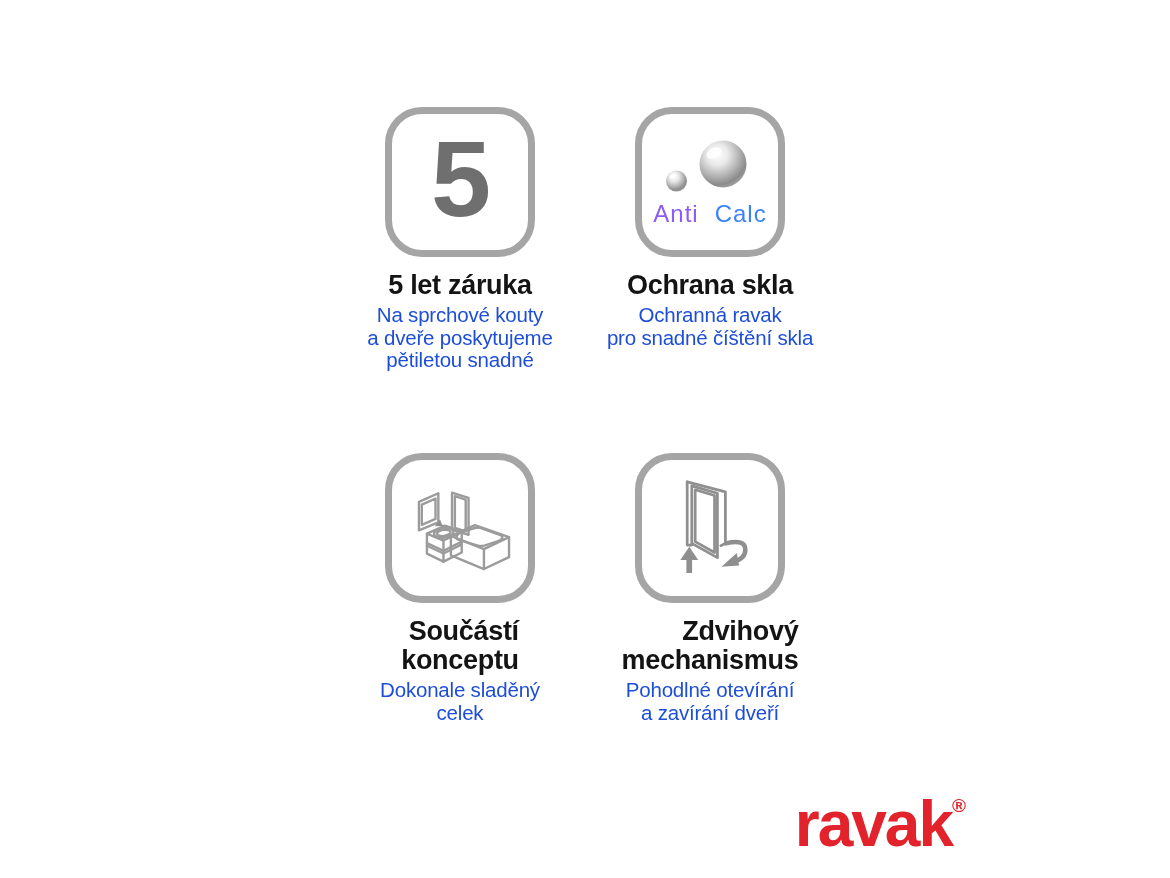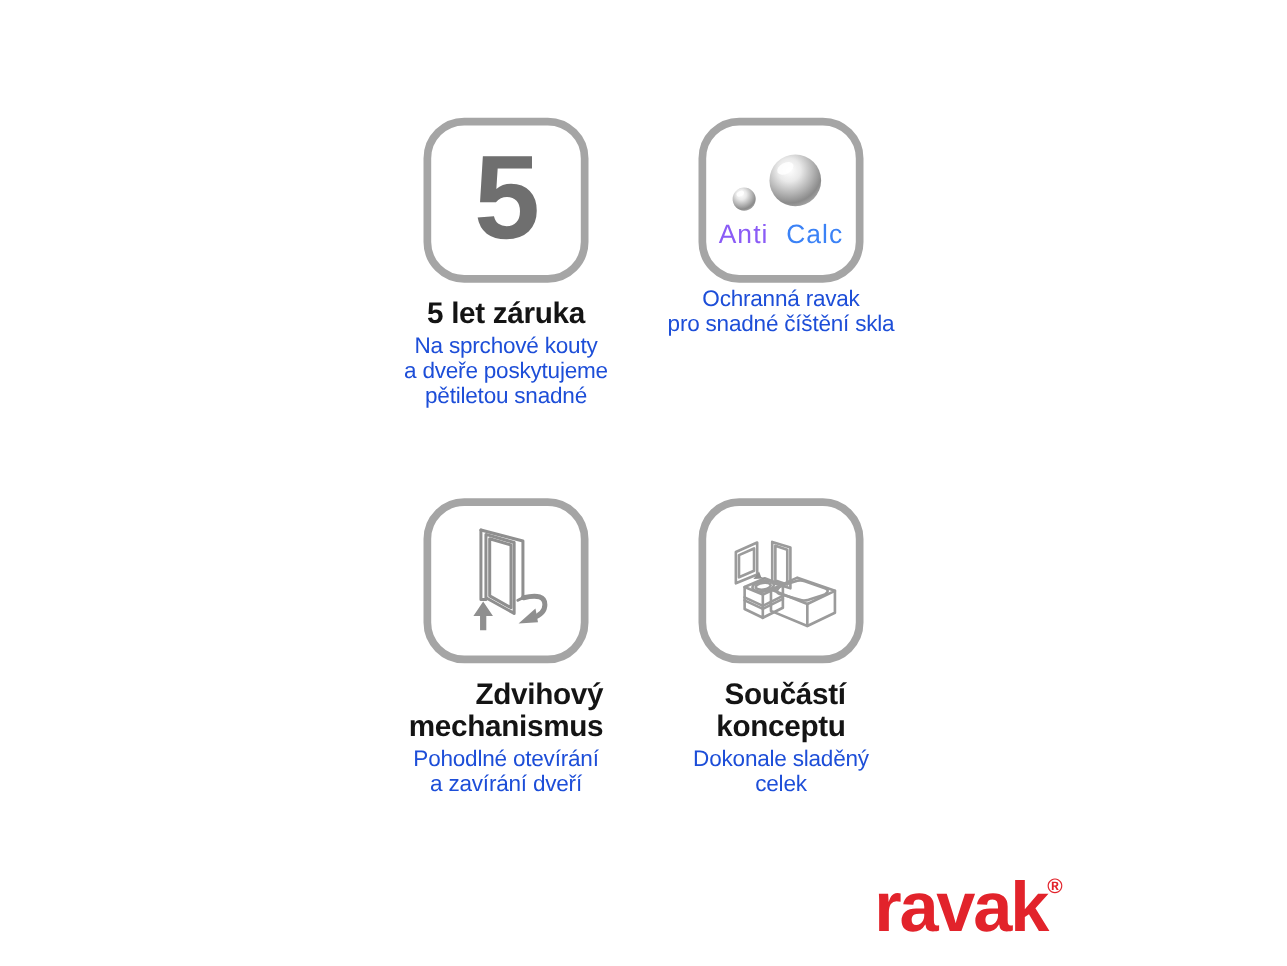--- a/index.html
+++ b/index.html
@@ -79,54 +79,31 @@
             </defs>
             <circle cx="16.5" cy="44" r="10.5" fill="url(#sphereG)"></circle>
             <circle cx="63" cy="27" r="23.5" fill="url(#sphereG)"></circle>
             <ellipse cx="54" cy="16" rx="8" ry="5" fill="#ffffff" opacity="0.85" transform="rotate(-28 54 16)"></ellipse>
             <ellipse cx="13" cy="39" rx="3.6" ry="2.3" fill="#ffffff" opacity="0.85" transform="rotate(-28 13 39)"></ellipse>
           </svg>
           <div class="anticalc-text">
             <span class="anticalc-dark">Anti</span><span class="anticalc-light">Calc</span>
           </div>
         </div>
+        <div class="card-title">
+          <div>Ochrana skla</div>
+        </div>
         <div class="card-desc">
           <div>Ochranná ravak</div>
           <div>pro snadné číštění skla</div>
         </div>
       </div>
     </div>
 
     <div class="row">
-
-      <div class="card">
-        <div class="tile">
-          <svg width="114" height="114" viewBox="0 0 100 100" fill="none" stroke="#8f8f8f" stroke-width="2.4" stroke-linejoin="round" stroke-linecap="round">
-
-            <path d="M 30,9.5 L 63.5,18.3 L 63.5,63.5 L 59.5,65.5"></path>
-            <path d="M 30,9.5 L 30,65 L 34,65"></path>
-
-            <path d="M 34,13 L 56.5,19.5 L 56.5,76 L 34,63.5 Z"></path>
-            <path d="M 37,16.5 L 54,21.5 L 54,71.5 L 37,62 Z"></path>
-
-            <path d="M 31.8,66.5 L 39.6,78 L 34.3,78 L 34.3,89.5 L 29.3,89.5 L 29.3,78 L 24,78 Z" fill="#8f8f8f" stroke="none"></path>
-
-            <path d="M 64,63.5 Q 81,59.5 81,69 Q 81,76.5 71,79.5" stroke-width="4"></path>
-            <path d="M 60,84 L 73.5,72 L 75.5,83 Z" fill="#8f8f8f" stroke="none"></path>
-          </svg>
-        </div>
-        <div class="card-title">
-          <div>Zdvihový</div>
-          <div>mechanismus</div>
-        </div>
-        <div class="card-desc">
-          <div>Pohodlné otevírání</div>
-          <div>a zavírání dveří</div>
-        </div>
-      </div>
 
       <div class="card">
         <div class="tile">
           <svg width="114" height="114" viewBox="0 0 100 100" fill="none" stroke="#9b9b9b" stroke-width="2.1" stroke-linejoin="round" stroke-linecap="round">
 
             <path d="M 14,27 L 31,19.5 L 31,45 L 14,52 Z"></path>
             <path d="M 16.5,29.5 L 28.5,24.2 L 28.5,42 L 16.5,47.2 Z"></path>
 
             <path d="M 43,19 L 57.5,23.5 L 57.5,56 L 43,51.5 Z"></path>
             <path d="M 45.5,22 L 55,25.2 L 55,53 L 45.5,49.8 Z"></path>
@@ -150,20 +127,46 @@
         </div>
         <div class="card-title">
           <div>Součástí</div>
           <div>konceptu</div>
         </div>
         <div class="card-desc">
           <div>Dokonale sladěný</div>
           <div>celek</div>
         </div>
       </div>
+
+      <div class="card">
+        <div class="tile">
+          <svg width="114" height="114" viewBox="0 0 100 100" fill="none" stroke="#8f8f8f" stroke-width="2.4" stroke-linejoin="round" stroke-linecap="round">
+
+            <path d="M 30,9.5 L 63.5,18.3 L 63.5,63.5 L 59.5,65.5"></path>
+            <path d="M 30,9.5 L 30,65 L 34,65"></path>
+
+            <path d="M 34,13 L 56.5,19.5 L 56.5,76 L 34,63.5 Z"></path>
+            <path d="M 37,16.5 L 54,21.5 L 54,71.5 L 37,62 Z"></path>
+
+            <path d="M 31.8,66.5 L 39.6,78 L 34.3,78 L 34.3,89.5 L 29.3,89.5 L 29.3,78 L 24,78 Z" fill="#8f8f8f" stroke="none"></path>
+
+            <path d="M 64,63.5 Q 81,59.5 81,69 Q 81,76.5 71,79.5" stroke-width="4"></path>
+            <path d="M 60,84 L 73.5,72 L 75.5,83 Z" fill="#8f8f8f" stroke="none"></path>
+          </svg>
+        </div>
+        <div class="card-title">
+          <div>Zdvihový</div>
+          <div>mechanismus</div>
+        </div>
+        <div class="card-desc">
+          <div>Pohodlné otevírání</div>
+          <div>a zavírání dveří</div>
+        </div>
+      </div>
     </div>
   </div>
 
   <div class="brand">
     <span class="brand-word">ravak</span><span class="brand-reg">®</span>
   </div>
 
 </div>
 
 </body></html>

